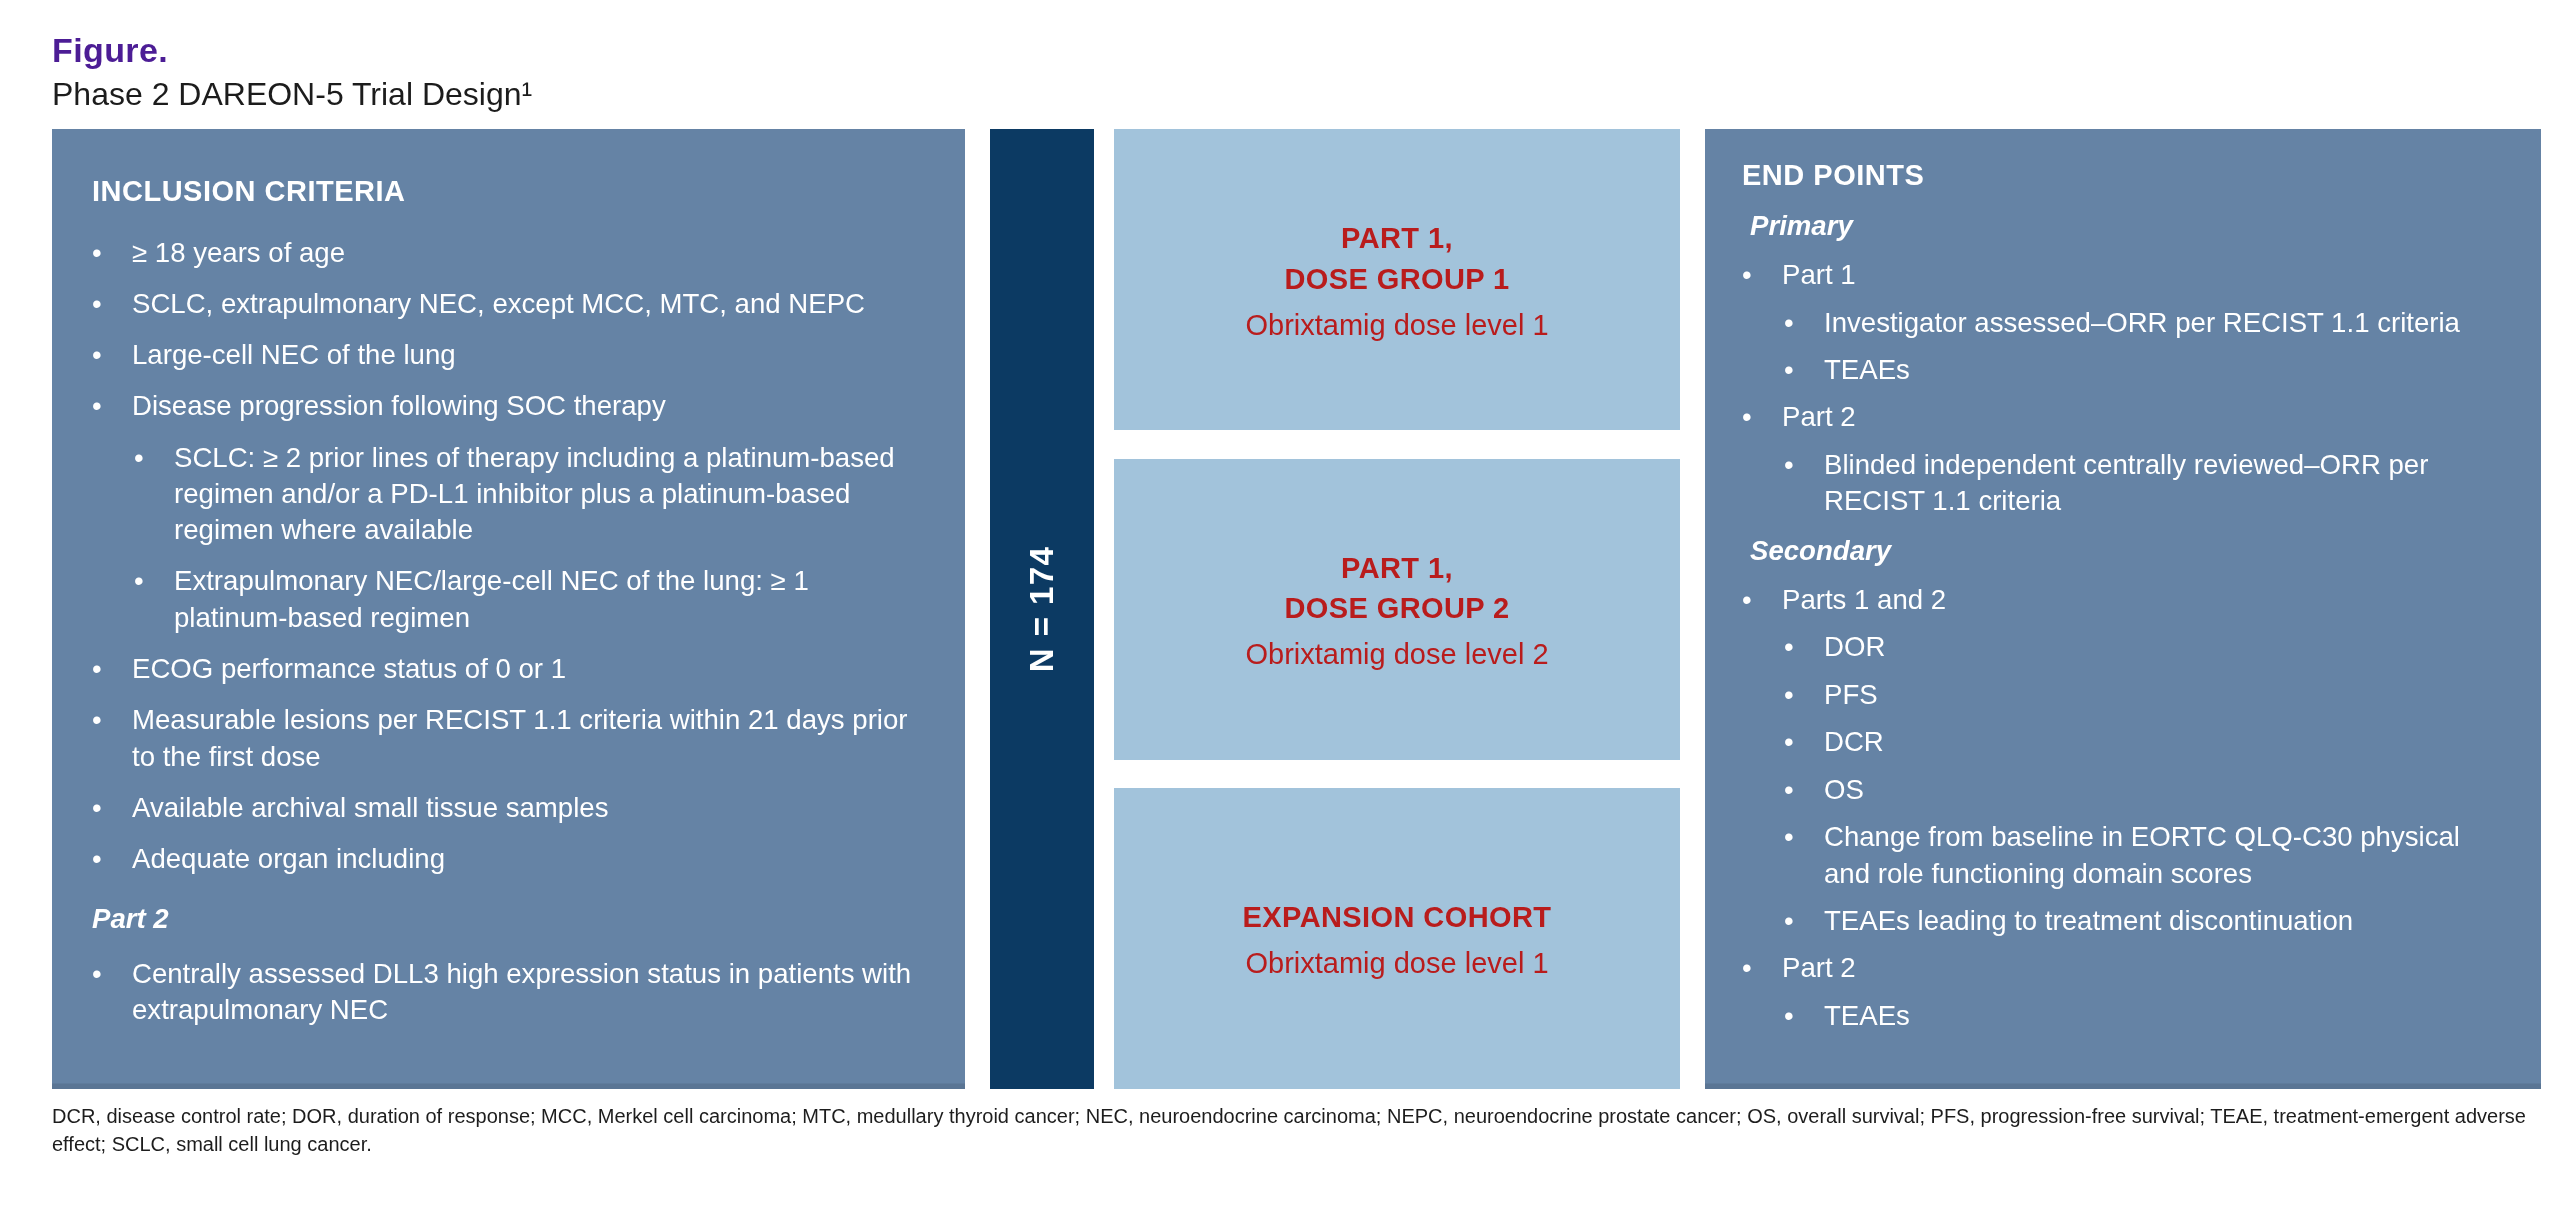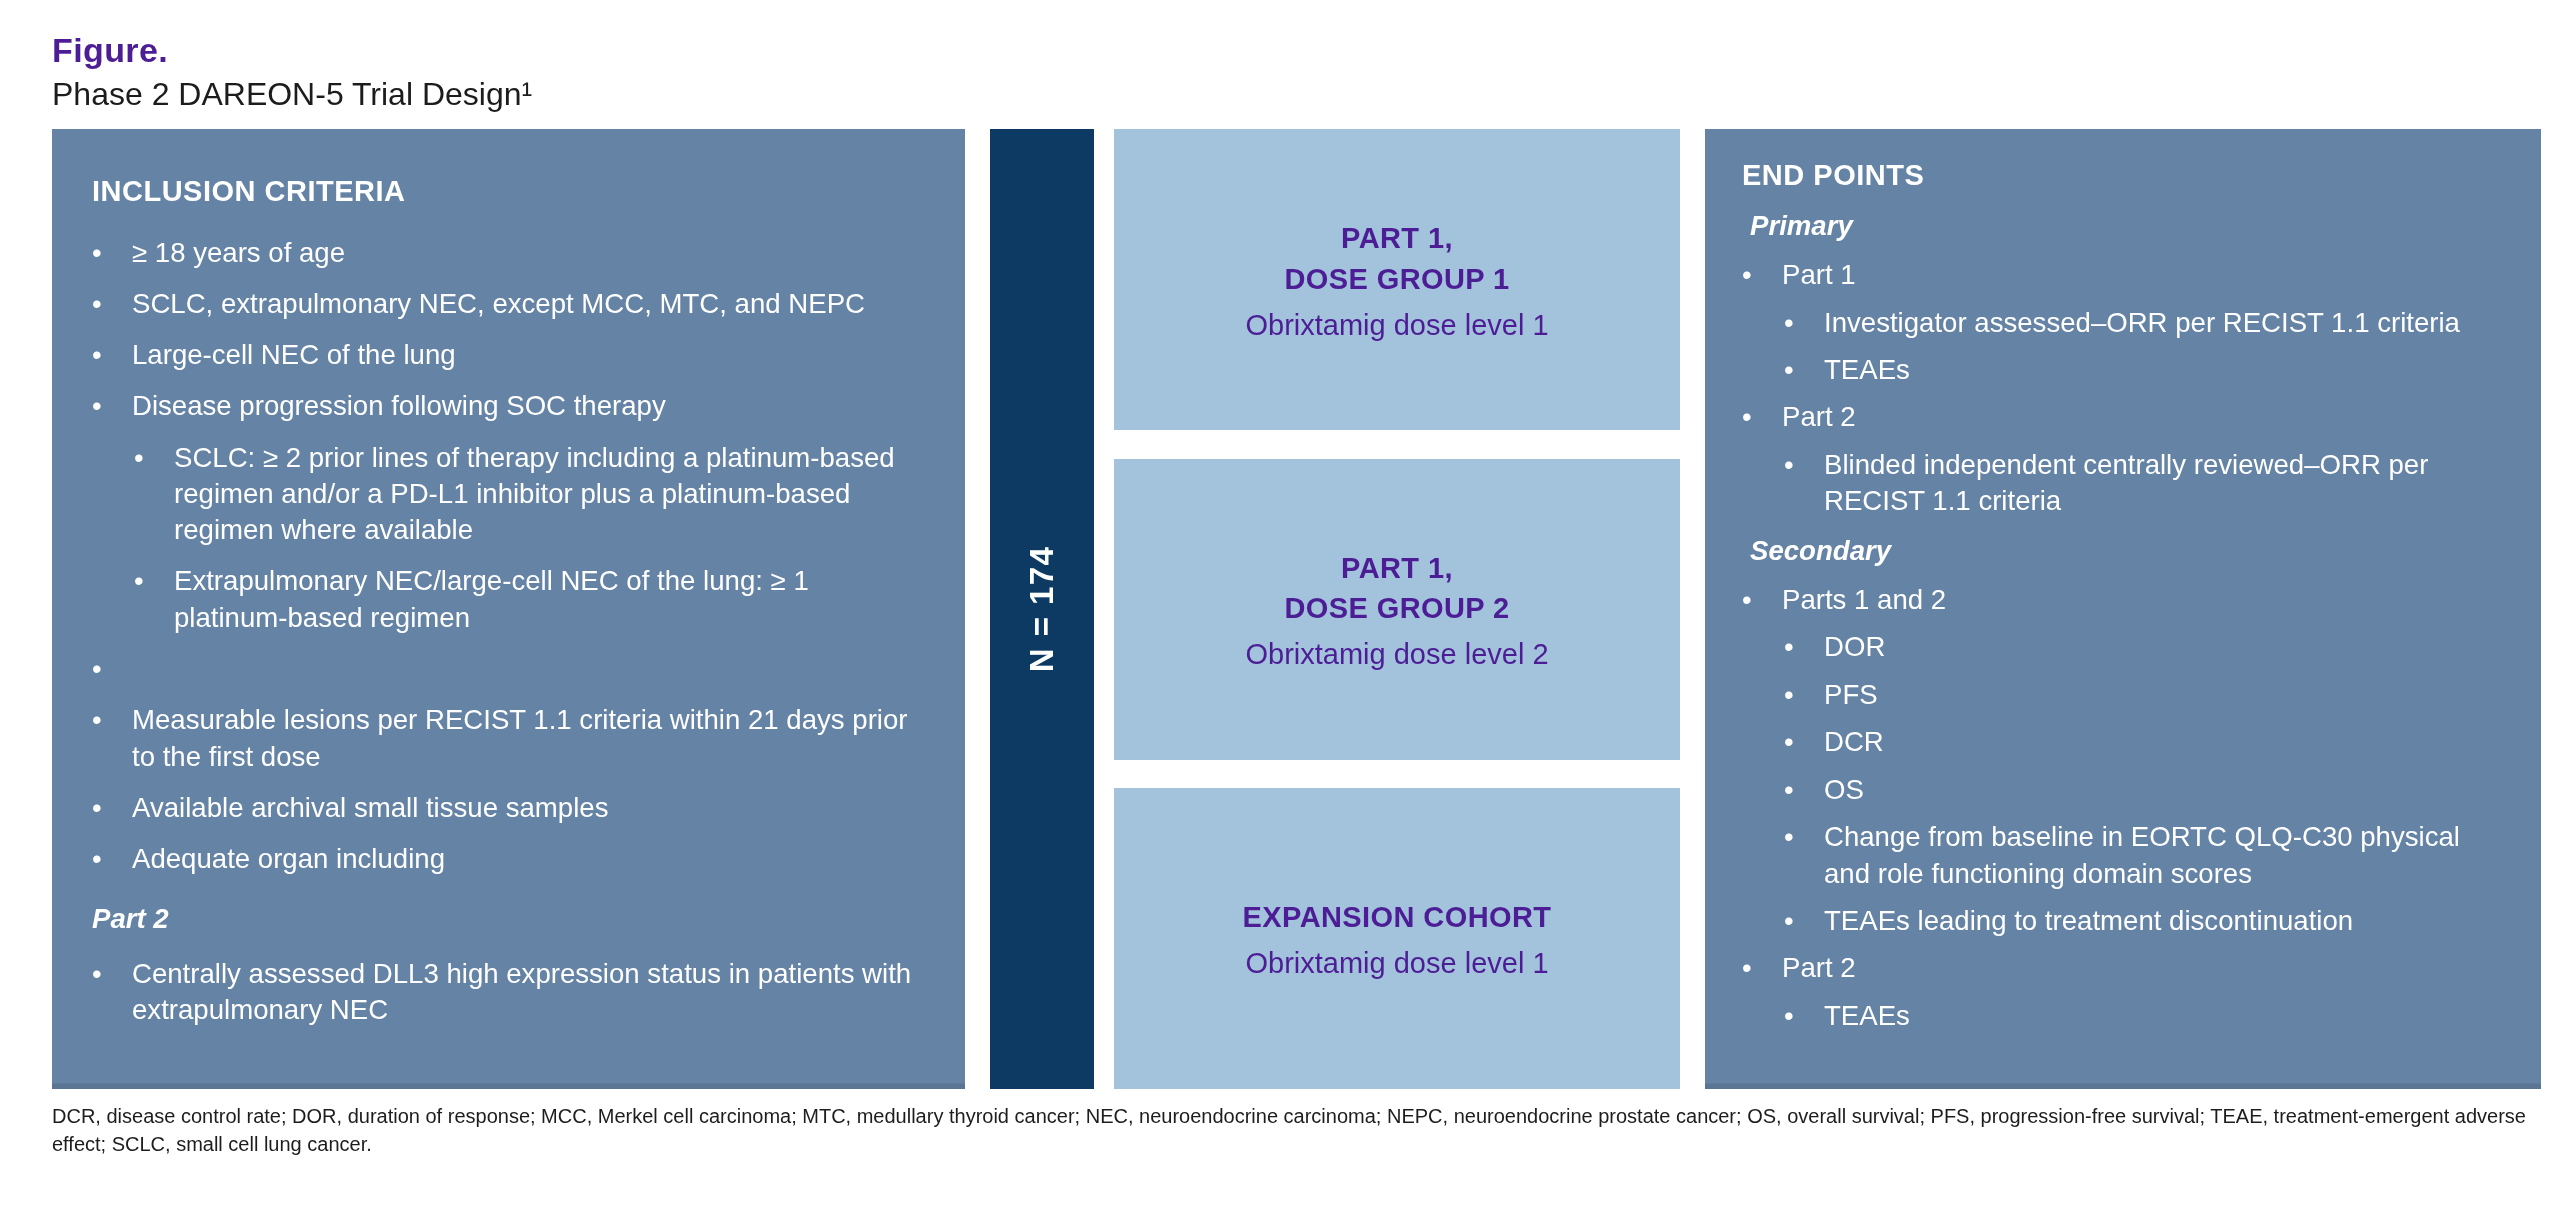--- a/index.html
+++ b/index.html
@@ -44,21 +44,21 @@
   .nbar-text {
     position:absolute; top:50%; left:50%;
     transform:translate(-50%,-50%) rotate(-90deg);
     font-size:33px; font-weight:700; color:#ffffff;
     letter-spacing:1.4px; white-space:nowrap;
   }
 
   
   .arms { width:566px; margin-left:20px; display:flex; flex-direction:column; justify-content:space-between; }
   .arm {
-    height:301px; background:#A2C3DB; color:#4c1d95;
+    height:301px; background:#A2C3DB; color:#b91c1c;
     display:flex; flex-direction:column; align-items:center; justify-content:center;
     text-align:center; padding:0 27.6px;
   }
   .arm-title { font-weight:700; font-size:29px; line-height:1.4; letter-spacing:0.4px; }
   .arm-sub   { font-size:29px; margin-top:9.2px; }
 
   
   .footnote {
     margin-top:13px; max-width:2489px;
     font-size:20px; line-height:1.4; color:#1d1d1d;
@@ -98,20 +98,21 @@
       <div class="li l2">
           <span class="dot">•</span>
           <span class="txt">SCLC: ≥ 2 prior lines of therapy including a platinum-based regimen and/or a PD-L1 inhibitor plus a platinum-based regimen where available</span>
         </div>
       <div class="li l2">
           <span class="dot">•</span>
           <span class="txt">Extrapulmonary NEC/large-cell NEC of the lung: ≥ 1 platinum-based regimen</span>
         </div>
       <div class="li l1">
           <span class="dot">•</span>
+          <span class="txt">ECOG performance status of 0 or 1</span>
         </div>
       <div class="li l1">
           <span class="dot">•</span>
           <span class="txt">Measurable lesions per RECIST 1.1 criteria within 21 days prior to the first dose</span>
         </div>
       <div class="li l1">
           <span class="dot">•</span>
           <span class="txt">Available archival small tissue samples</span>
         </div>
       <div class="li l1">

